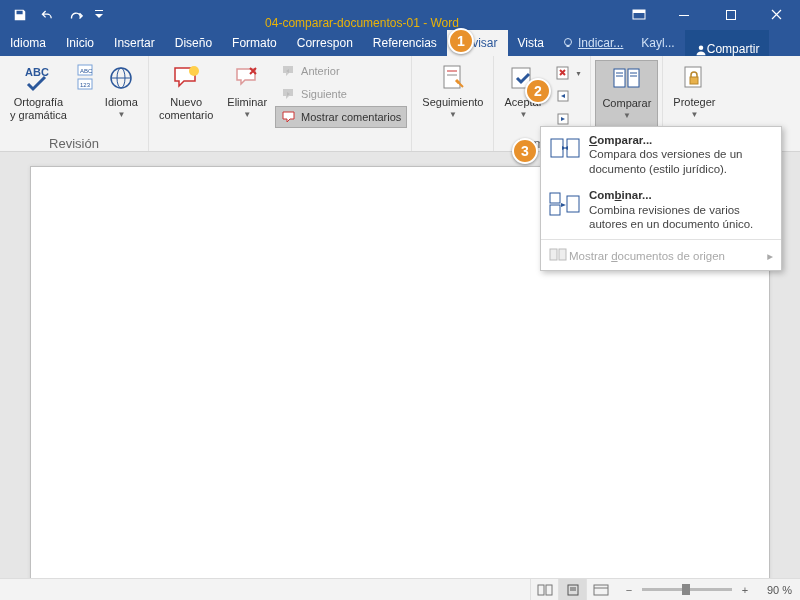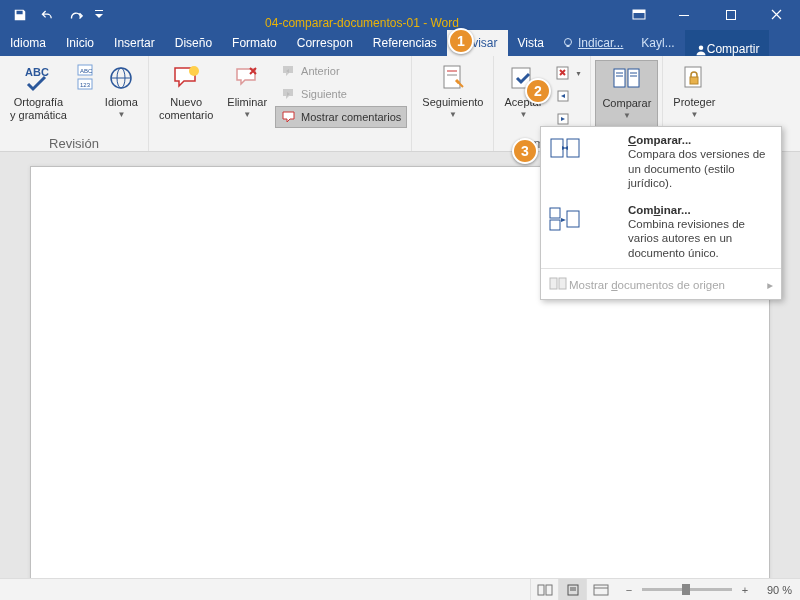--- a/index.html
+++ b/index.html
@@ -38,21 +38,21 @@
   .big-btn.selected { background:#c8c8c8; border:1px solid #a9a9a9; }
 
   
   .workspace { position:absolute; top:152px; bottom:22px; left:0; right:0; background:#e6e6e6; display:flex; justify-content:center; padding-top:14px; overflow:hidden; }
   .page { width: 740px; height: 900px; background:#fff; border:1px solid #bfbfbf; margin-top:0; box-shadow: 0 0 4px rgba(0,0,0,0.08); }
 
   
   .dropdown { position:absolute; top:126px; left:540px; width:242px; background:#fff; border:1px solid #c6c6c6; box-shadow: 2px 2px 6px rgba(0,0,0,0.25); z-index:50; font-size:11.5px; }
   .dd-item { display:flex; gap:8px; padding:6px 8px; }
   .dd-item .dd-ico { width:32px;height:32px; flex-shrink:0; display:flex;align-items:center;justify-content:center; }
-  .dd-item .dd-text { flex:1; color:#444; line-height:1.25;margin-left:39px; }
+  .dd-item .dd-text { flex:1; color:#444; line-height:1.25; }
   .dd-item .dd-title { font-weight:bold; color:#333; }
   .dd-sep { height:1px; background:#e1e1e1; margin:2px 0; }
   .dd-foot { display:flex;align-items:center;gap:0;padding:6px 8px;color:#a9a9a9; }
   .dd-foot .arrow { margin-left:auto; }
   .uline { text-decoration: underline; }
 
   
   .status { position:absolute; bottom:0; left:0; right:0; height:22px; background:#f3f3f3; border-top:1px solid #ddd; display:flex; align-items:center; font-size:11px; color:#555; padding:0 8px; }
   .status .spacer { flex:1; }
   .view-btns { display:flex;align-items:center;gap:0; }

